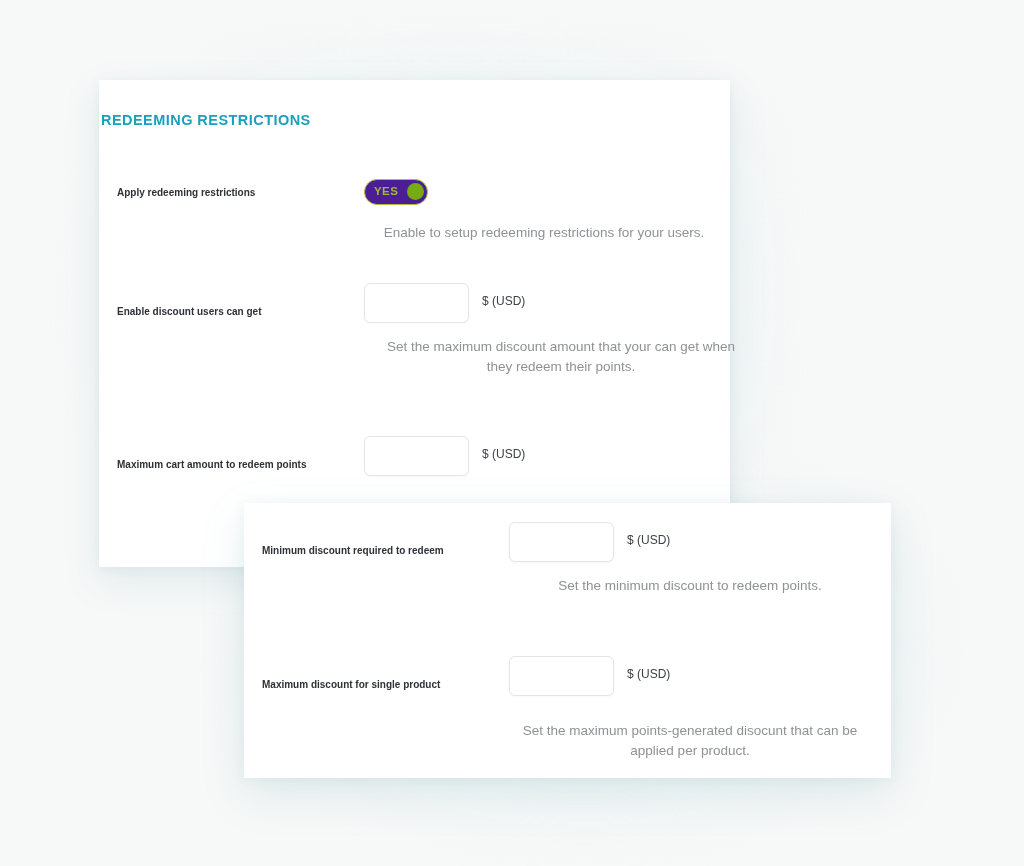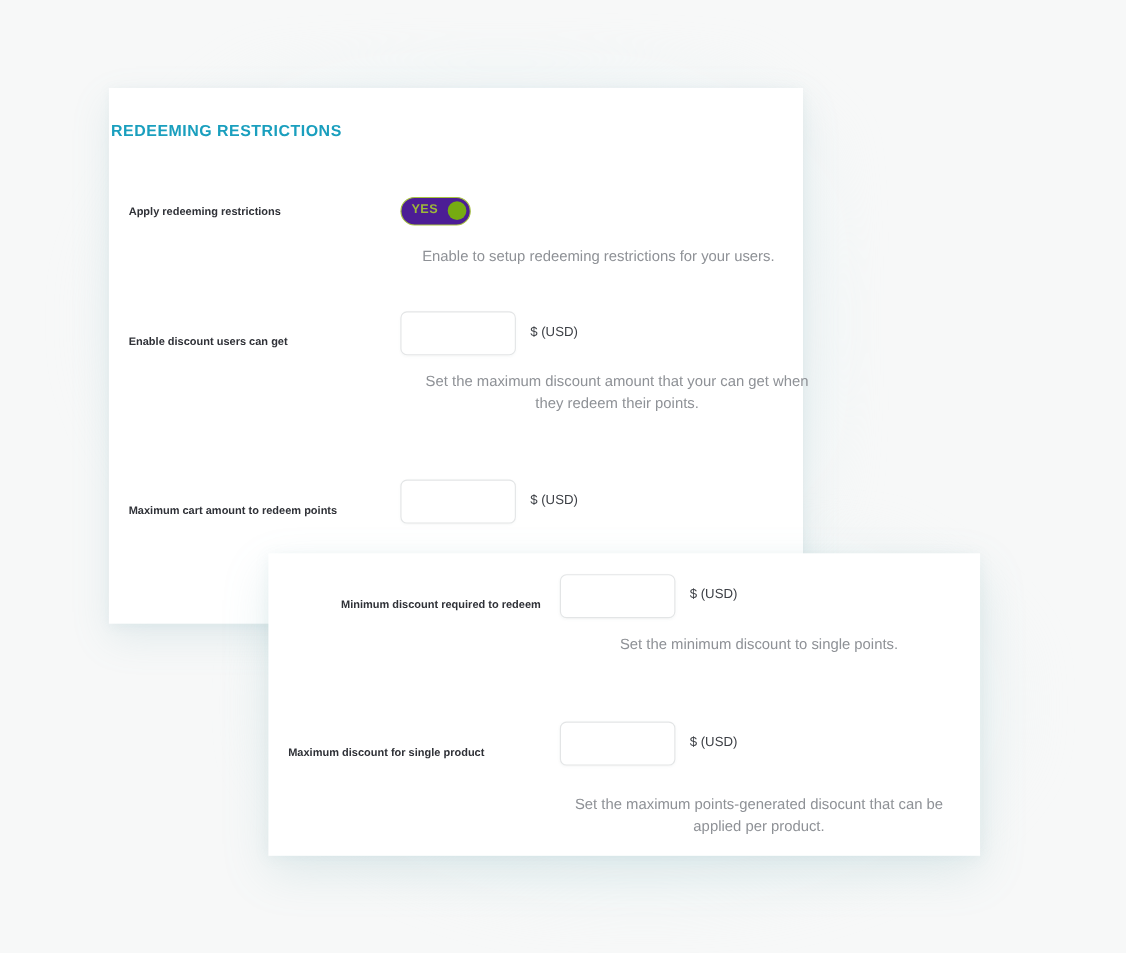--- a/index.html
+++ b/index.html
@@ -200,26 +200,26 @@
       <input class="amount-input" type="text" placeholder="" style="">
       <span class="unit-label">$ (USD)</span>
     </div>
   </div>
 
 </section>
 
 <section class="card" id="card-discounts">
 
   <div class="field-row" style="left:0; top:38px; width:647px;">
-    <div class="field-label" style="left:18px; top:0;margin-left:48px;">Minimum discount required to redeem</div>
-
-    <div class="control-col" style="left:265px; top:-19px;">
-      <input class="amount-input" type="text" placeholder="" style="">
-      <span class="unit-label">$ (USD)</span>
-      <div class="helper-text" style="left:1px; top:54px;">Set the minimum discount to single points.</div>
+    <div class="field-label" style="left:18px; top:0;">Minimum discount required to redeem</div>
+
+    <div class="control-col" style="left:265px; top:-19px;">
+      <input class="amount-input" type="text" placeholder="" style="">
+      <span class="unit-label">$ (USD)</span>
+      <div class="helper-text" style="left:1px; top:54px;">Set the minimum discount to redeem points.</div>
     </div>
   </div>
 
   <div class="field-row" style="left:0; top:172px; width:647px;">
     <div class="field-label" style="left:18px; top:0;">Maximum discount for single product</div>
 
     <div class="control-col" style="left:265px; top:-19px;">
       <input class="amount-input" type="text" placeholder="" style="">
       <span class="unit-label">$ (USD)</span>
       <div class="helper-text" style="left:1px; top:65px;">Set the maximum points-generated disocunt that can be applied per product.</div>

